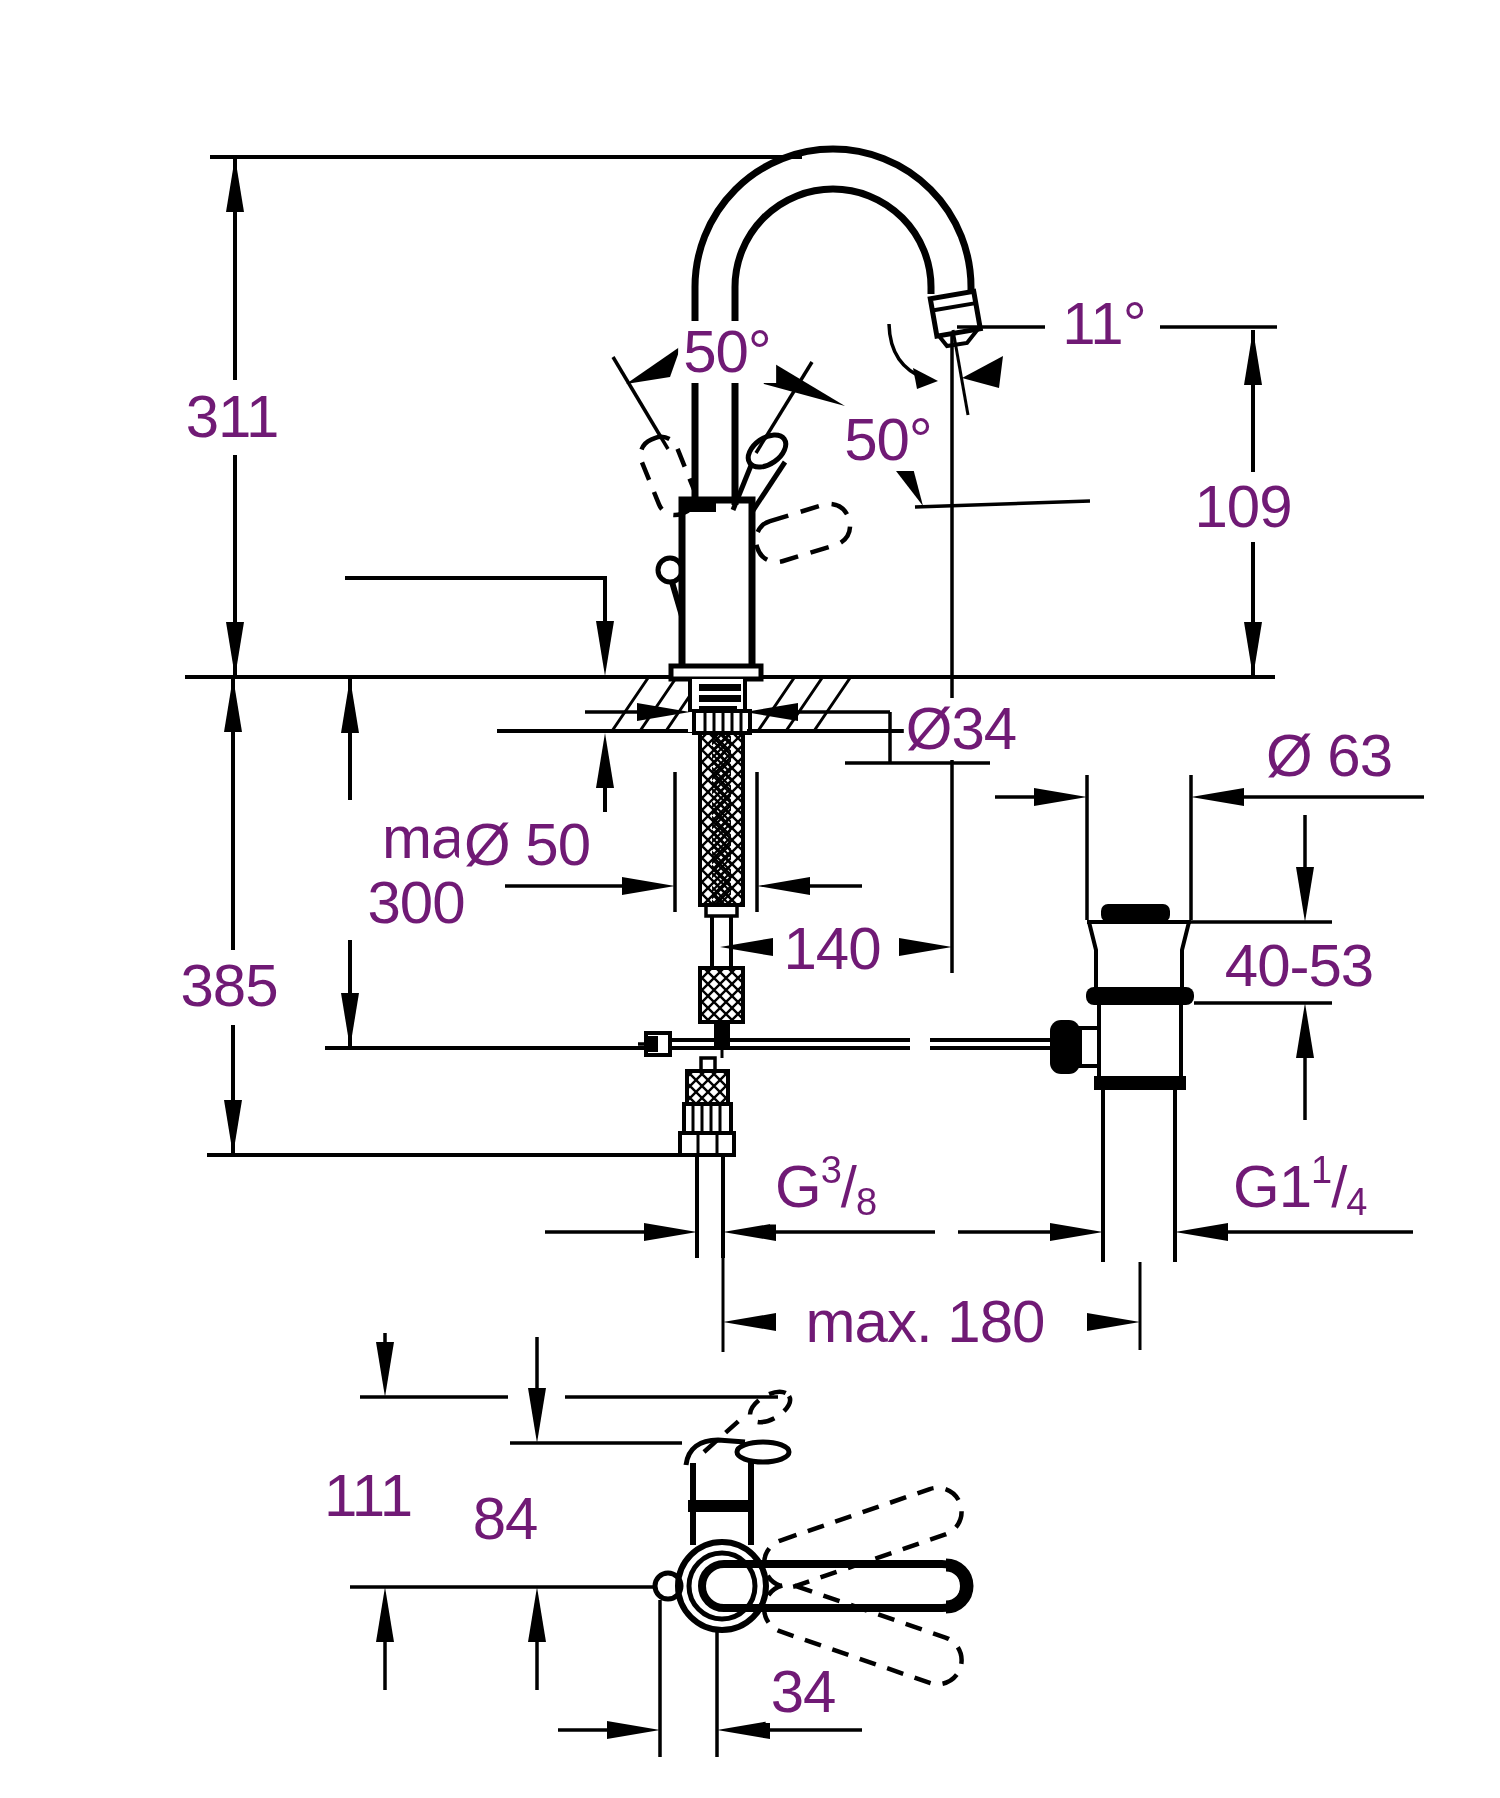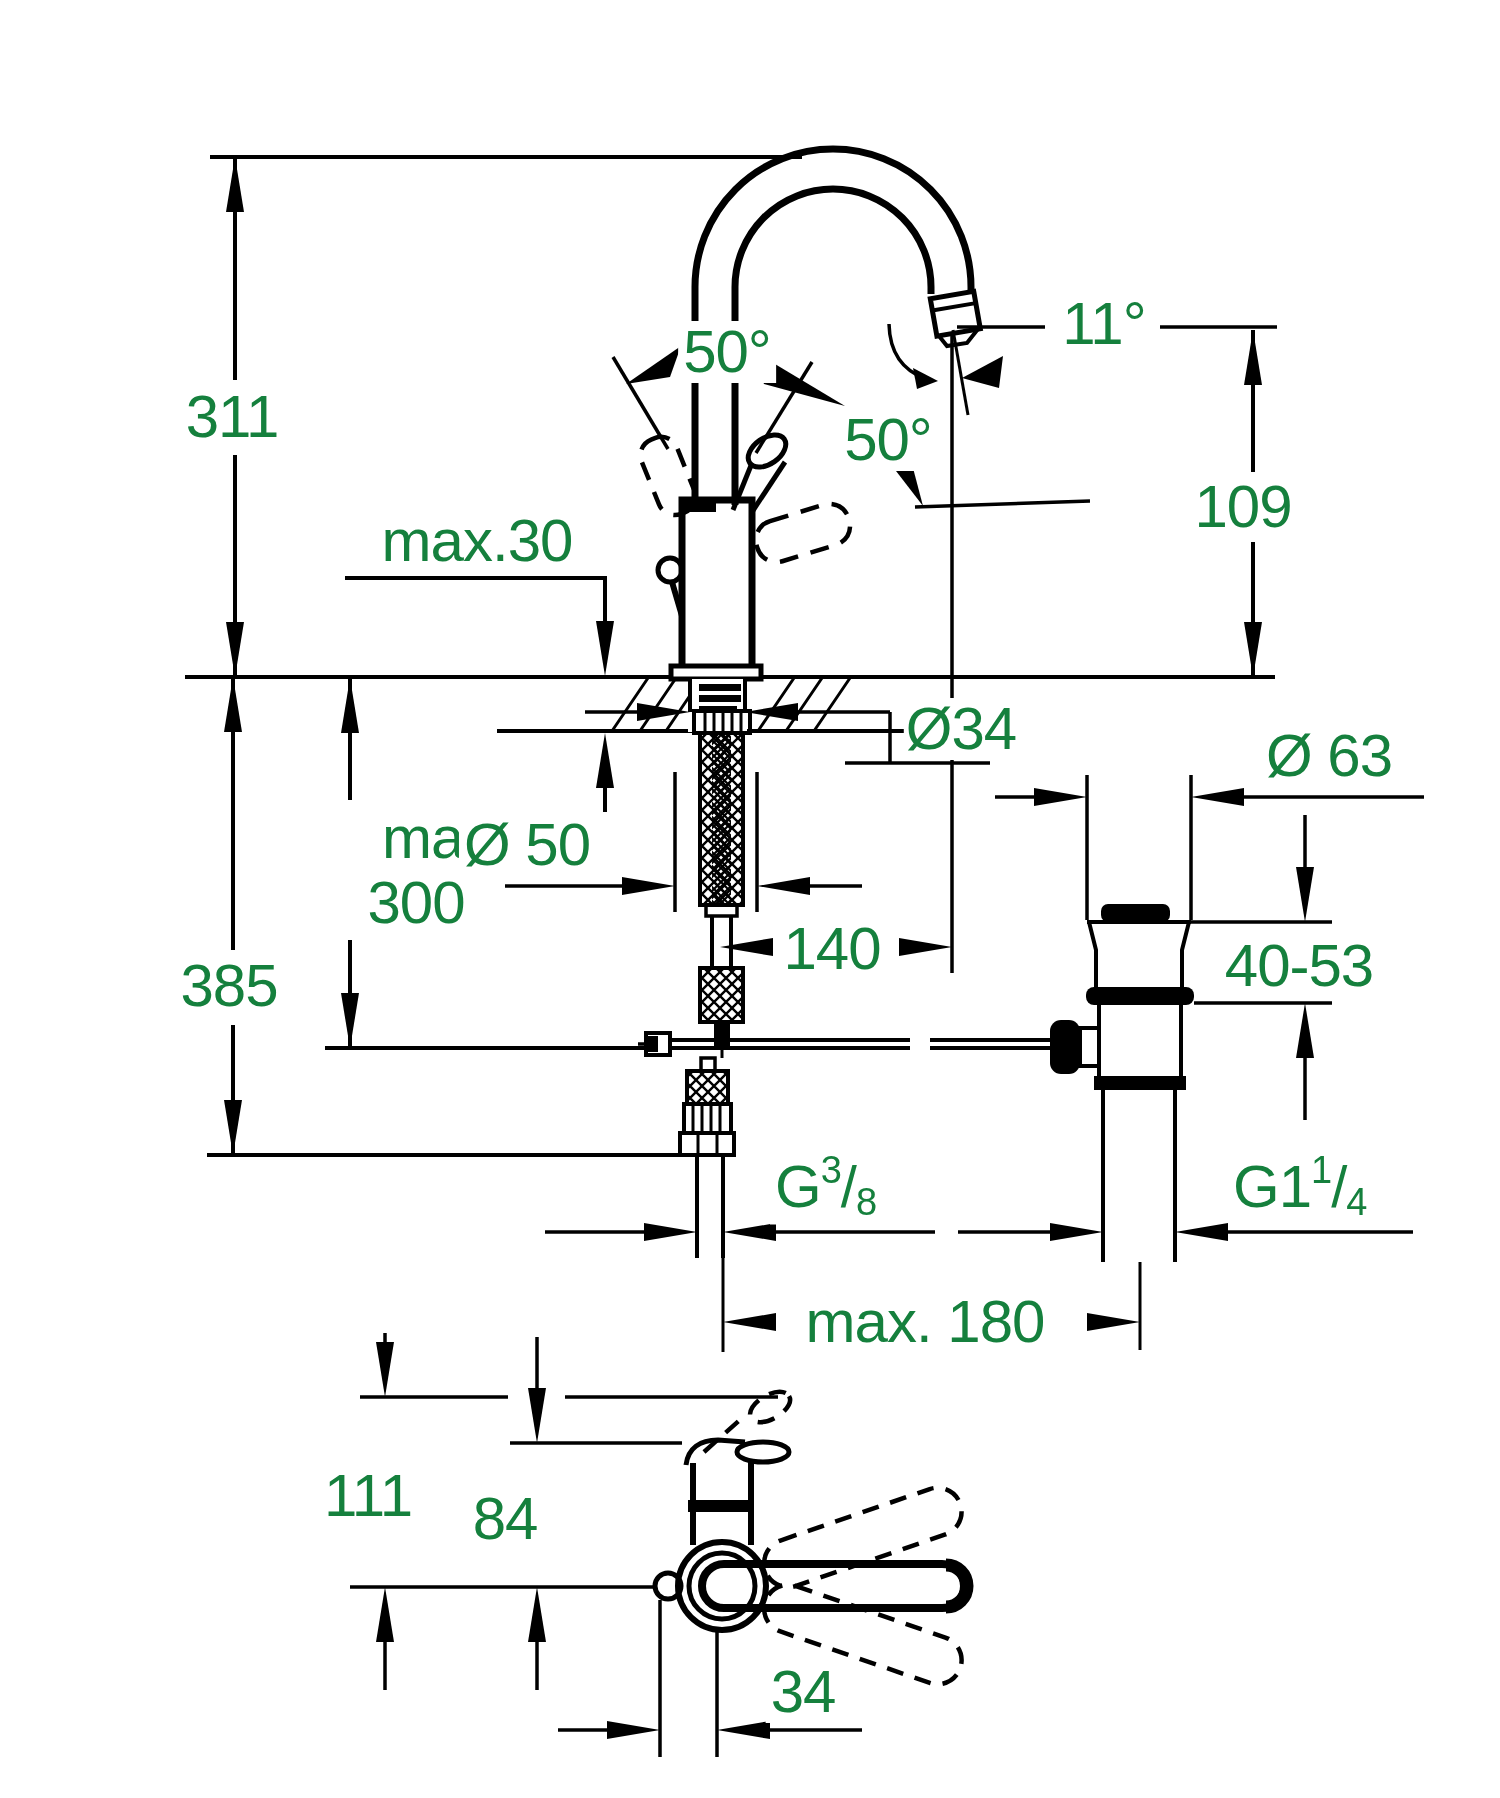--- a/index.html
+++ b/index.html
@@ -1,20 +1,20 @@
 <!DOCTYPE html>
 <html><head>
 <meta charset="utf-8">
 <style>
   html,body{margin:0;padding:0;background:#ffffff;}
   .stage{position:relative;width:1500px;height:1798px;background:#fff;overflow:hidden;
          font-family:"Liberation Sans", sans-serif;}
   .stage svg{position:absolute;left:0;top:0;}
   .lbl{position:absolute;transform:translate(-50%,-50%);font-size:60px;line-height:62px;
-       color:#15803d;background:#fff;padding:0 5px;white-space:nowrap;letter-spacing:-1px;}
+       color:#701a75;background:#fff;padding:0 5px;white-space:nowrap;letter-spacing:-1px;}
   .lbl.small-pad{padding:0 2px;margin-left:44px;}
   .thread{transform:translate(0,-50%);}
   .thread .sup{font-size:38px;position:relative;top:-24px;}
   .thread .sub{font-size:38px;position:relative;top:8px;}
   .thread .slash{font-size:58px;}
 </style>
 </head>
 <body>
 
 <div class="stage">
@@ -286,21 +286,20 @@
       <line x1="717" y1="1632" x2="717" y2="1757" stroke-width="3.5"></line>
       <line x1="558" y1="1730" x2="607" y2="1730" stroke-width="3.5"></line>
       <polygon points="660,1730 607,1721 607,1739" fill="#000" stroke="none"></polygon>
       <polygon points="717,1730 770,1721 770,1739" fill="#000" stroke="none"></polygon>
       <line x1="770" y1="1730" x2="862" y2="1730" stroke-width="3.5"></line>
     </g>
   </g>
 </svg>
 
 <div class="lbl" style="left:232px;top:417px">311</div>
-<div class="lbl" style="left:477px;top:541px">max.30</div>
 <div class="lbl" style="left:727px;top:352px">50°</div>
 <div class="lbl" style="left:888px;top:440px">50°</div>
 <div class="lbl" style="left:1104px;top:324px">11°</div>
 <div class="lbl" style="left:1243px;top:507px">109</div>
 <div class="lbl small-pad" style="left:917px;top:729px">Ø34</div>
 <div class="lbl" style="left:445px;top:838px">max.</div>
 <div class="lbl" style="left:416px;top:903px">300</div>
 <div class="lbl" style="left:527px;top:845px">Ø 50</div>
 <div class="lbl" style="left:832px;top:949px">140</div>
 <div class="lbl" style="left:1329px;top:756px">Ø 63</div>

